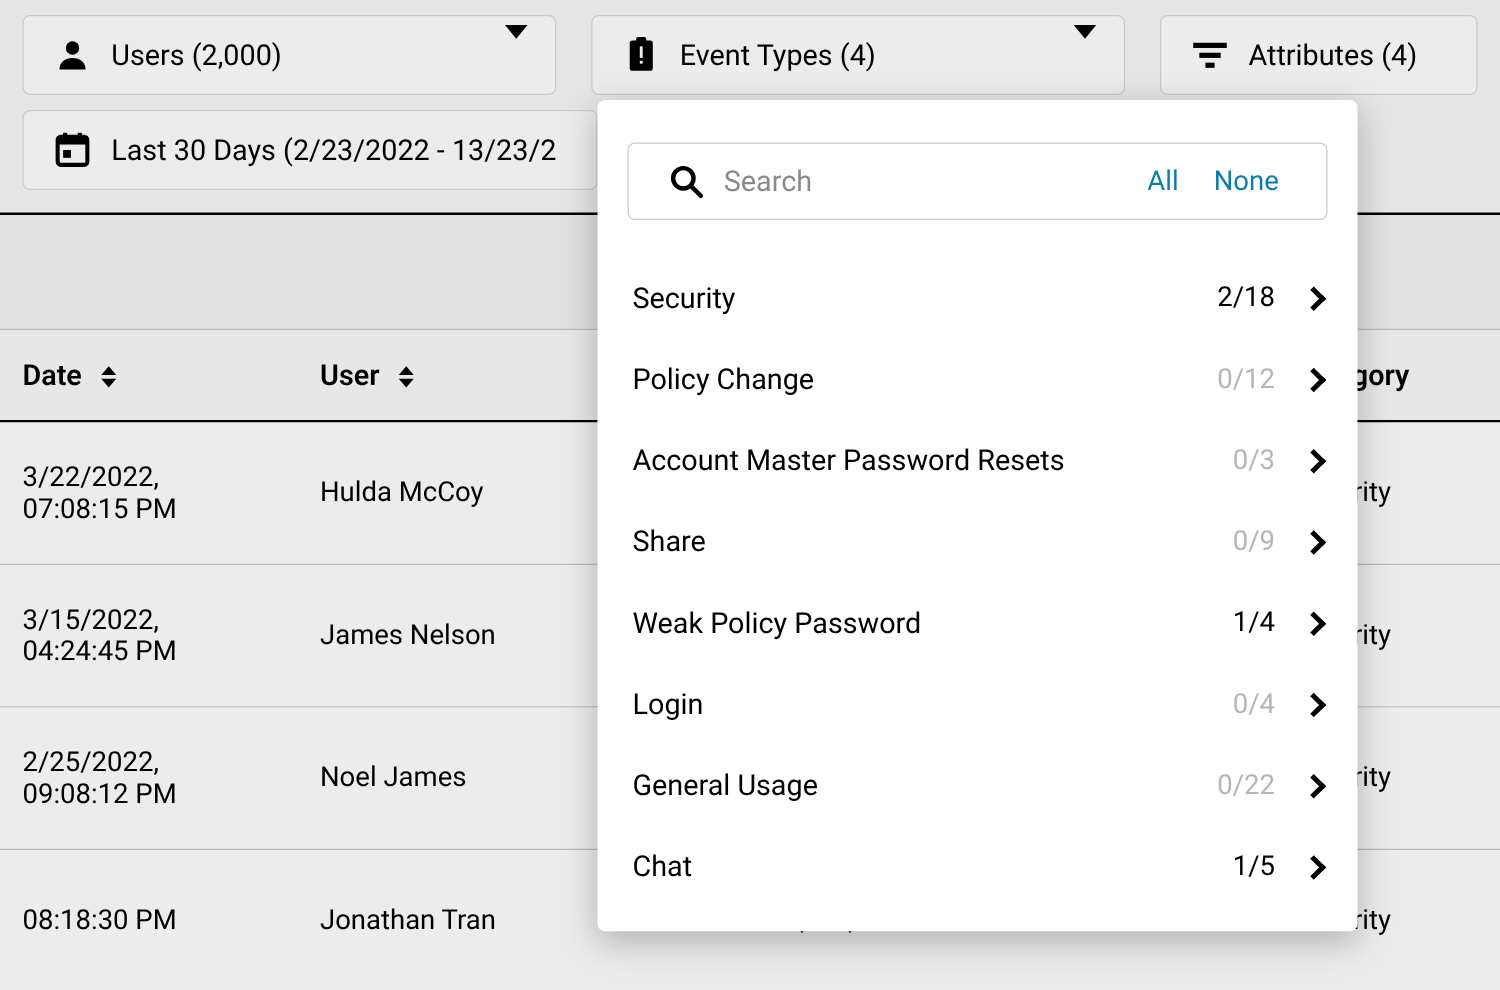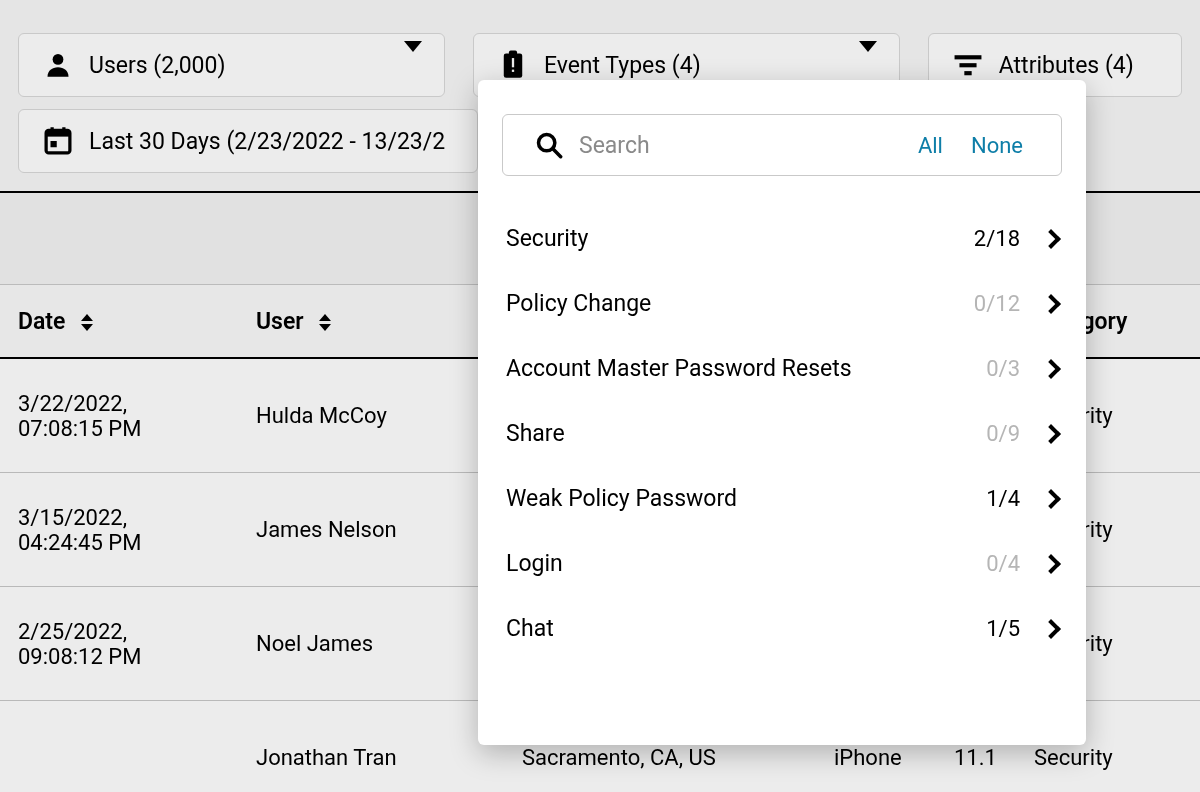--- a/index.html
+++ b/index.html
@@ -1,19 +1,19 @@
 <!DOCTYPE html>
 <html><head>
   <meta charset="utf-8">
   <style>
     * { box-sizing: border-box; margin: 0; padding: 0; font-family: -apple-system, BlinkMacSystemFont, "Segoe UI", Roboto, Helvetica, Arial, sans-serif; }
     body { background: #e5e5e5; width: 1200px; height: 792px; overflow: hidden; position: relative; }
 
     
-    .filter-row { display: flex; gap: 28px; padding: 12px 18px 0 18px; margin-top: 21px; }
+    .filter-row { display: flex; gap: 28px; padding: 12px 18px 0 18px; }
     .filter-chip {
       display: flex; align-items: center; background: #ececec; border: 1px solid #c9c9c9;
       border-radius: 6px; height: 64px; padding: 0 22px; cursor: pointer; font-size: 23px;
     }
     .filter-chip .ficon { width: 34px; display: flex; justify-content: center; margin-right: 14px; }
     .filter-chip .flabel { flex: 1; }
     .filter-chip .caret { margin-left: 22px; }
     #chip-users      { width: 432px; }
     #chip-eventtypes { width: 432px; }
     #chip-attrs      { width: 257px; }
@@ -180,20 +180,21 @@
           <span class="line2">09:08:12 PM</span>
         </div>
         <div class="col-user">Noel James</div>
         <div class="col-ev"></div>
         <div class="col-dev"></div>
         <div class="col-ver"></div>
         <div class="col-cat">Security</div>
       </div>
       <div class="trow">
         <div class="col-date">
+          <span class="line2">08:18:30 PM</span>
         </div>
         <div class="col-user">Jonathan Tran</div>
         <div class="col-ev">Sacramento, CA, US</div>
         <div class="col-dev">iPhone</div>
         <div class="col-ver">11.1</div>
         <div class="col-cat">Security</div>
       </div>
     </div>
 </div>
 
@@ -235,18 +236,23 @@
         <span class="cat-name">Weak Policy Password</span>
         <span class="cat-count ">1/4</span>
         <span class="chev"></span>
       </div>
       <div class="cat-item">
         <span class="cat-name">Login</span>
         <span class="cat-count zero">0/4</span>
         <span class="chev"></span>
       </div>
       <div class="cat-item">
+        <span class="cat-name">General Usage</span>
+        <span class="cat-count zero">0/22</span>
+        <span class="chev"></span>
+      </div>
+      <div class="cat-item">
         <span class="cat-name">Chat</span>
         <span class="cat-count ">1/5</span>
         <span class="chev"></span>
       </div>
     </div>
 </div>
 
 </body></html>

